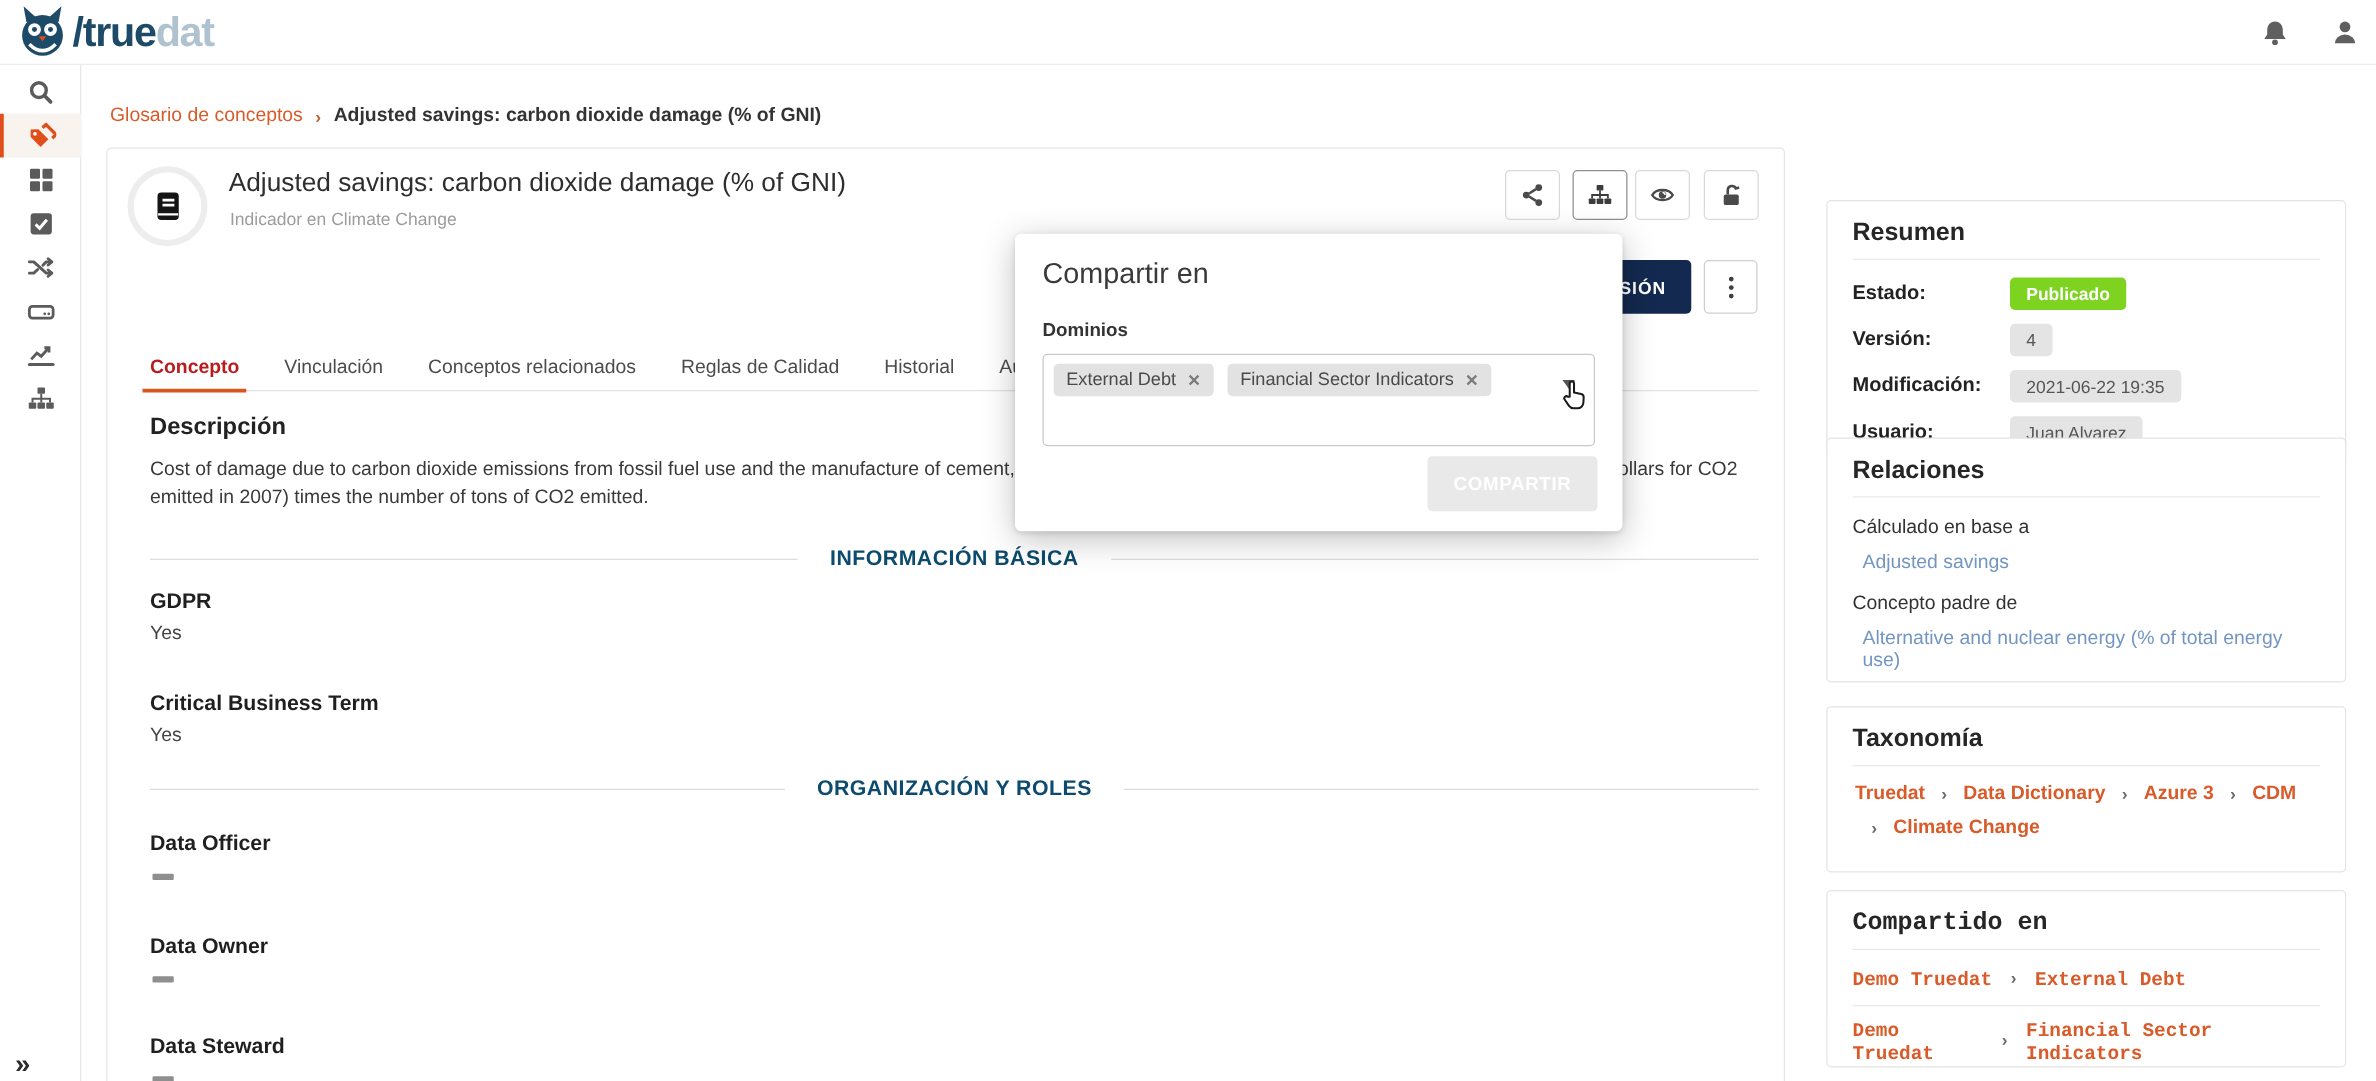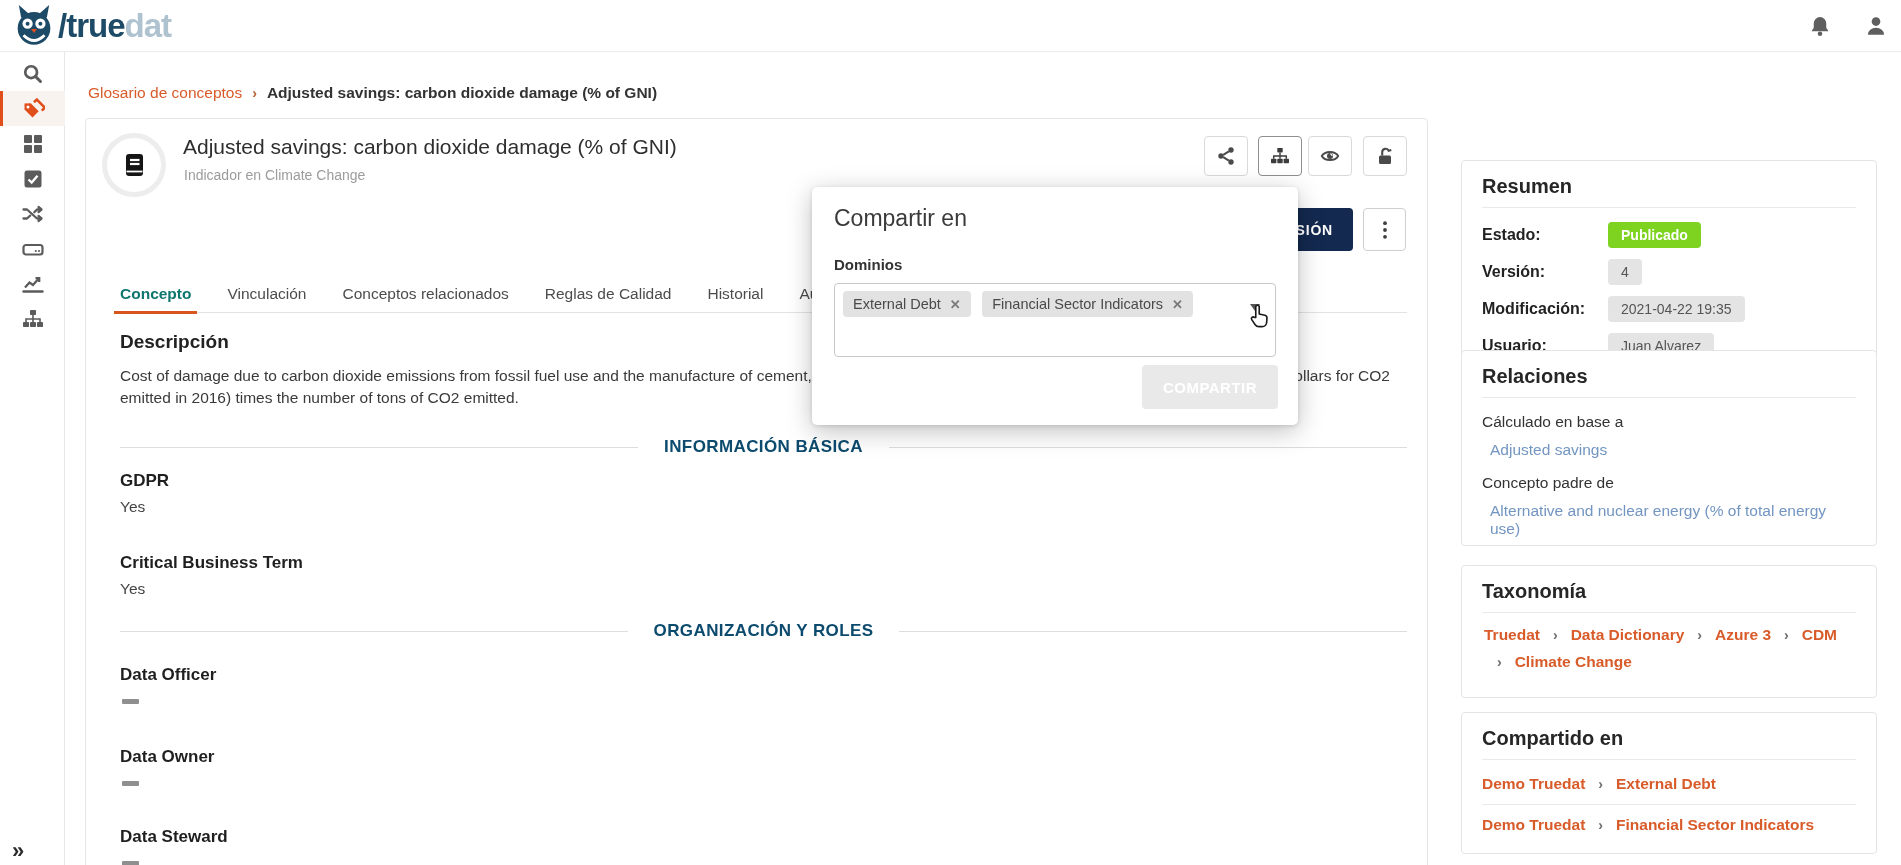--- a/index.html
+++ b/index.html
@@ -42,21 +42,21 @@
   .icon-btn.pressed { border-color:#8f8f8f; }
   .btn-navy { position:absolute; left:1065px; top:89px; width:202px; height:43px; background:#13294f; border:none;
     border-radius:4px; color:#fff; font-weight:700; font-size:14px; letter-spacing:.8px;
     text-align:right; padding-right:20px; cursor:pointer; font-family:"Liberation Sans",sans-serif; }
   .btn-dots { position:absolute; left:1277px; top:89px; width:43px; height:43px; border:1px solid #cfcfcf;
     border-radius:4px; background:#fff; display:flex; align-items:center; justify-content:center; cursor:pointer; }
 
   .tabs { position:absolute; left:34px; top:160px; width:1287px; height:34px; border-bottom:1px solid #e3e3e3;
     display:flex; align-items:flex-end; }
   .tab { font-size:15.5px; color:#4c4c4c; margin-right:36px; padding-bottom:9px; cursor:pointer; white-space:nowrap; position:relative; }
-  .tab.active { color:#0f766e; font-weight:700;margin-top:20px; }
+  .tab.active { color:#b91c1c; font-weight:700;margin-top:20px; }
   .tab.active::after { content:""; position:absolute; left:-6px; right:-6px; bottom:-2px; height:3px; background:#d9551e; }
 
   .desc-heading { position:absolute; left:34px; top:212px; font-size:19px; font-weight:700; color:#222; }
   .desc-text { position:absolute; left:34px; top:246px; font-size:15.5px; color:#3a3a3a; line-height:22px; white-space:nowrap; }
 
   .section-divider { position:absolute; left:34px; width:1287px; display:flex; align-items:center; }
   .section-divider .line { flex:1; height:1px; background:#ddd; }
   .section-divider .sec-title { margin:0 26px; font-size:17px; font-weight:700; color:#0c4a6e; letter-spacing:.4px; }
 
   .field-label { position:absolute; left:34px; font-size:17px; font-weight:700; color:#1f1f1f; }
@@ -292,21 +292,21 @@
       <div class="tab">Vinculación</div>
       <div class="tab">Conceptos relacionados</div>
       <div class="tab">Reglas de Calidad</div>
       <div class="tab">Historial</div>
       <div class="tab">Auditoría</div>
     </div>
 
     <div class="desc-heading">Descripción</div>
     <div class="desc-text">
       <div>Cost of damage due to carbon dioxide emissions from fossil fuel use and the manufacture of cement, estimated to be US$40 per ton of CO2 (the unit damage in 2014 US dollars for CO2</div>
-      <div>emitted in 2016) times the number of tons of CO2 emitted.</div>
+      <div>emitted in 2007) times the number of tons of CO2 emitted.</div>
     </div>
 
     <div class="section-divider" style="top:318px;">
       <div class="line"></div>
       <div class="sec-title">INFORMACIÓN BÁSICA</div>
       <div class="line"></div>
     </div>
 
     <div class="field-label" style="top:352px;">GDPR</div>
     <div class="field-value" style="top:379px;">Yes</div>
@@ -335,21 +335,21 @@
     <div class="kv-row" style="margin-top:14px;">
       <div class="kv-label">Estado:</div>
       <span class="pill pill-green">Publicado</span>
     </div>
     <div class="kv-row">
       <div class="kv-label">Versión:</div>
       <span class="pill pill-gray">4</span>
     </div>
     <div class="kv-row">
       <div class="kv-label">Modificación:</div>
-      <span class="pill pill-gray">2021-04-22 19:35</span>
+      <span class="pill pill-gray">2021-06-22 19:35</span>
     </div>
     <div class="kv-row">
       <div class="kv-label">Usuario:</div>
       <span class="pill pill-gray">Juan Alvarez</span>
     </div>
   </div>
 
   <div class="panel" style="top:350px; height:196px;">
     <div class="panel-title">Relaciones</div>
     <div class="rel-label">Cálculado en base a</div>
@@ -374,21 +374,21 @@
           <span class="bc-sep">›</span>
           <span class="tax-link">CDM</span>
         </span>
       <span class="tax-seg">
           <span class="bc-sep">›</span>
           <span class="tax-link">Climate Change</span>
         </span>
     </div>
   </div>
 
-  <div class="panel" style="top:712px; height:142px;">
+  <div class="panel" style="top:712px; height:142px;font-family:Liberation Mono, monospace;">
     <div class="panel-title">Compartido en</div>
     <div class="share-row" style="margin-top:4px;">
       <span class="share-link">Demo Truedat</span>
       <span class="bc-sep">›</span>
       <span class="share-link">External Debt</span>
     </div>
     <div class="share-row">
       <span class="share-link">Demo Truedat</span>
       <span class="bc-sep">›</span>
       <span class="share-link">Financial Sector Indicators</span>

